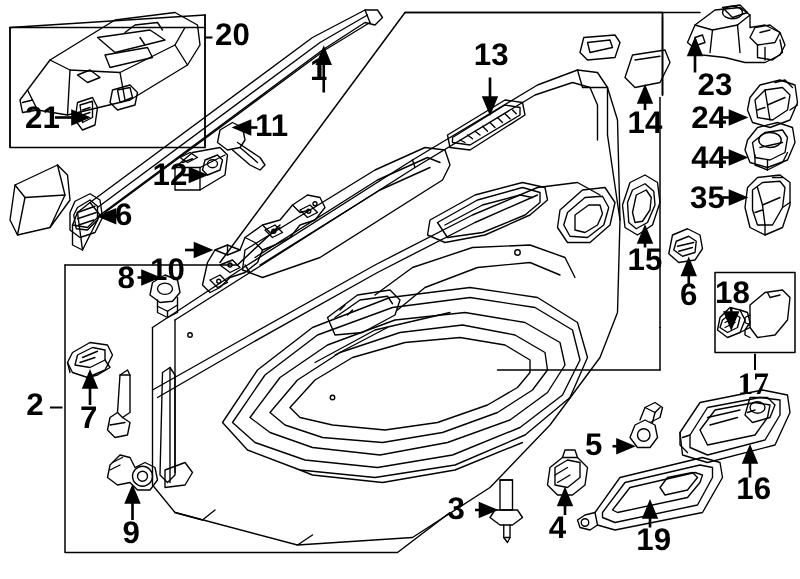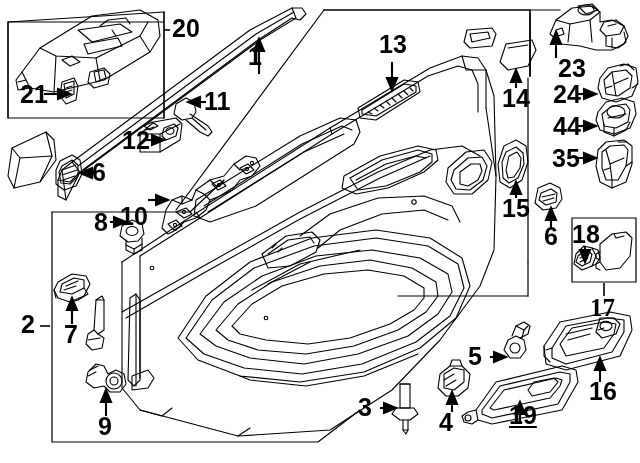--- a/index.html
+++ b/index.html
@@ -471,21 +471,21 @@
   <div class="callout c-lg" style="left:98px;top:414px;">9</div>
   <div class="callout c-lg" style="left:120px;top:204px;">10</div>
   <div class="callout c-lg" style="left:204px;top:89px;">11</div>
   <div class="callout c-lg" style="left:122px;top:128px;">12</div>
   <div class="callout c-lg" style="left:379px;top:32px;">13</div>
   <div class="callout c-lg" style="left:502px;top:86px;">14</div>
   <div class="callout c-lg" style="left:502px;top:196px;">15</div>
   <div class="callout c-lg" style="left:589px;top:379px;">16</div>
   <div class="callout c-lg" style="left:590px;top:295px;font-family:Liberation Serif, serif;">17</div>
   <div class="callout c-lg" style="left:572px;top:222px;">18</div>
-  <div class="callout c-lg" style="left:509px;top:403px;text-decoration:underline;">19</div>
+  <div class="callout c-lg" style="left:509px;top:420px;">19</div>
   <div class="callout c-lg" style="left:172px;top:16px;">20</div>
   <div class="callout c-lg" style="left:20px;top:82px;">21</div>
   <div class="callout c-lg" style="left:553px;top:82px;">24</div>
   <div class="callout c-lg" style="left:538px;top:56px;margin-left:20px;">23</div>
   <div class="callout c-lg" style="left:552px;top:146px;">35</div>
   <div class="callout c-lg" style="left:553px;top:114px;">44</div>
 
 </div>
 
 </body></html>

